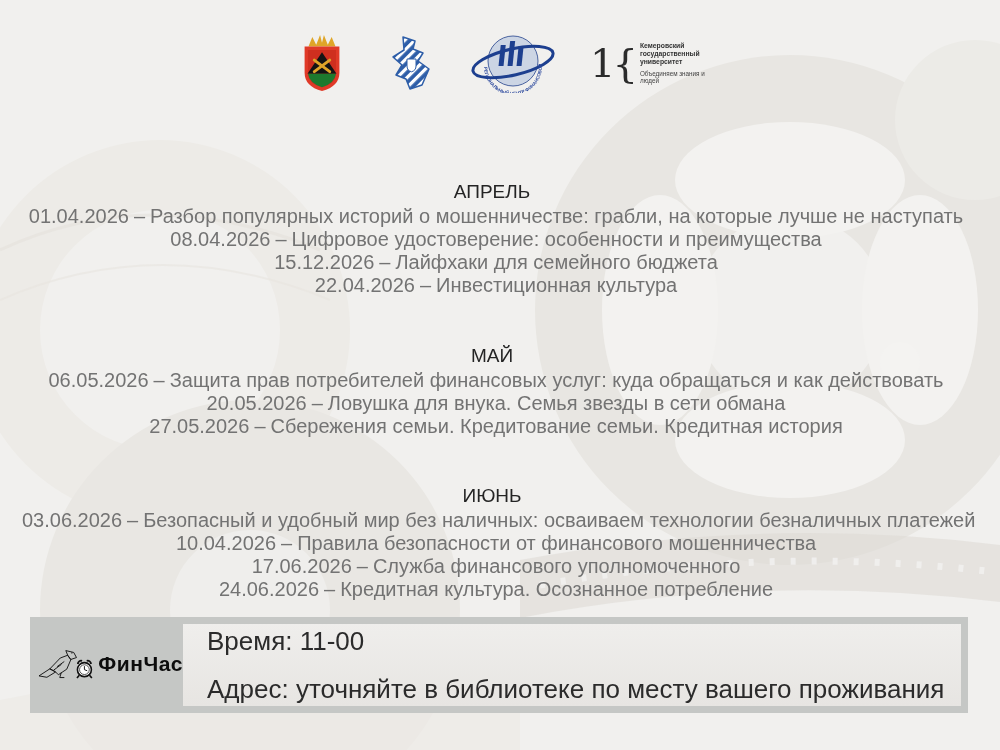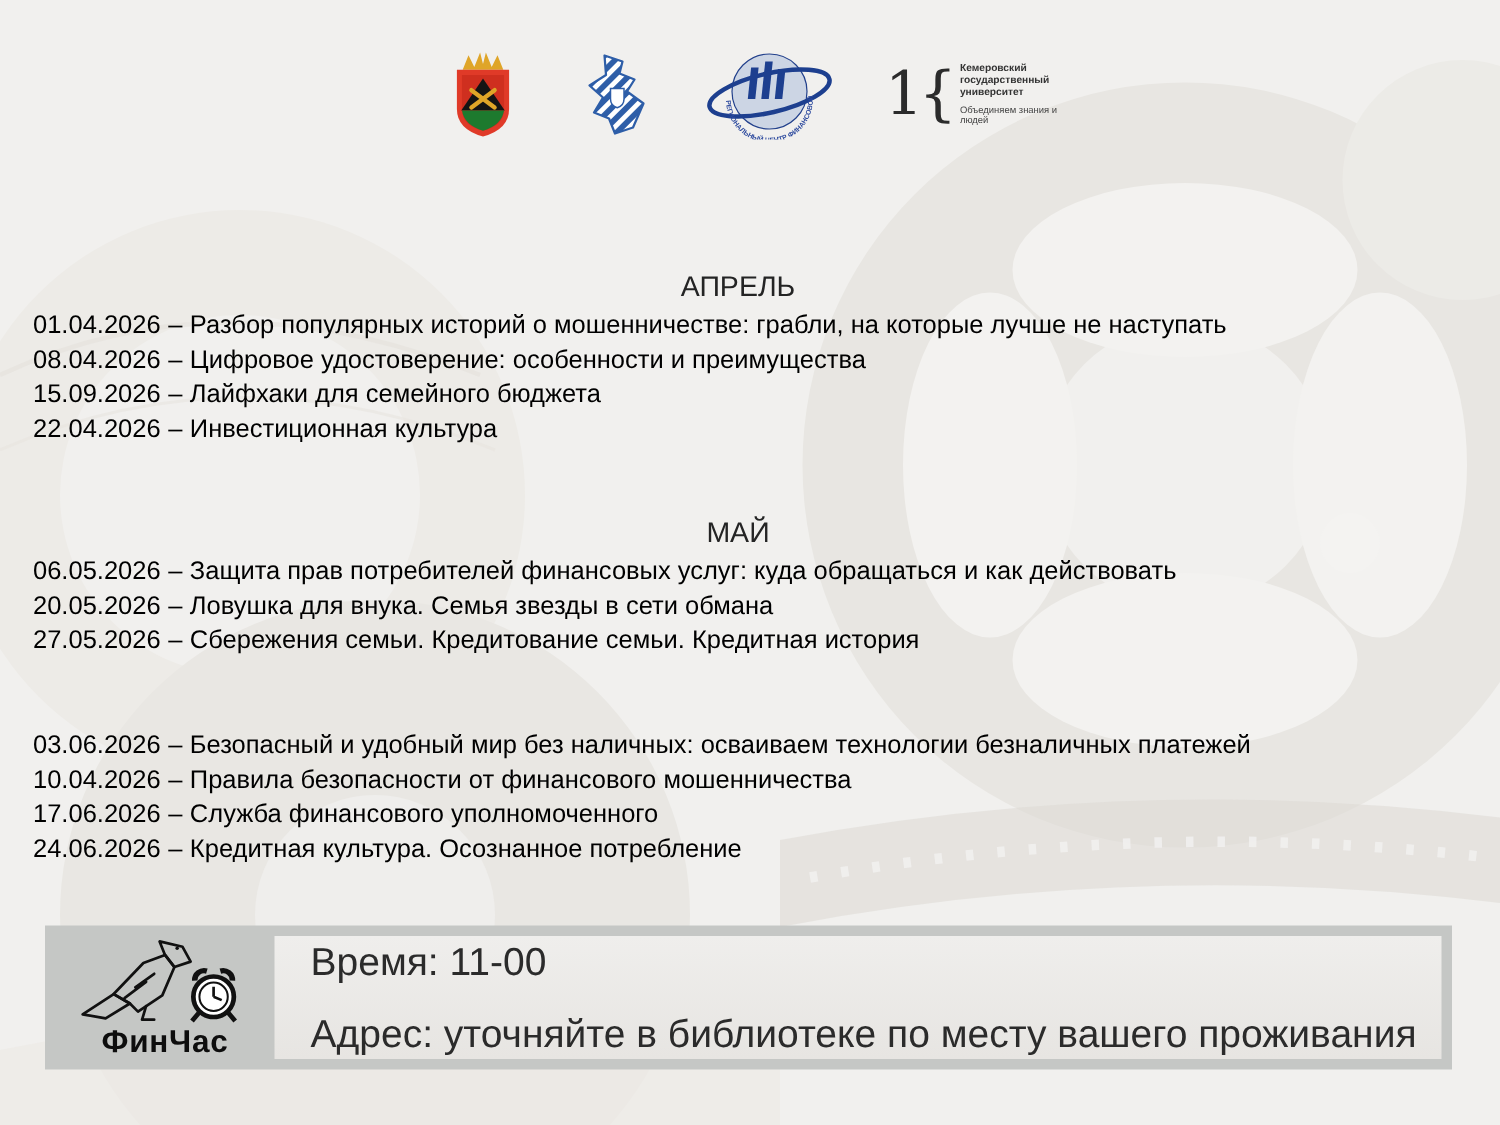--- a/index.html
+++ b/index.html
@@ -24,29 +24,29 @@
   .title{
     position:absolute;top:101px;left:0;width:100%;text-align:center;
     font-size:55px;font-weight:bold;letter-spacing:-1px;color:#2a6e35;
     line-height:64px;white-space:nowrap;
   }
 
   
   .month{position:absolute;left:14px;right:30px;}
   .m0{top:181px}.m1{top:345px}.m2{top:485px}
   .month h2{margin:0 0 2px 0;text-align:center;font-size:19px;line-height:22px;font-weight:400;color:#242424;}
-  .entry{font-size:17px;line-height:23px;color:#000000;white-space:nowrap;padding-left:8px;}
+  .entry{font-size:20px;line-height:23px;color:#737373;white-space:nowrap;padding-left:8px;text-align:center;}
   .entry .dash{margin:0 5px;}
 
   
   .banner{
     position:absolute;left:30px;top:617px;width:938px;height:96px;
     background:#c5c7c5;box-sizing:border-box;padding:7px;display:flex;
   }
-  .banner-logo{width:146px;display:flex;flex-direction:column;align-items:center;justify-content:flex-start;}
+  .banner-logo{width:146px;display:flex;flex-direction:row;align-items:center;justify-content:flex-start;}
   .finchas-text{font-weight:bold;font-size:21px;line-height:22px;color:#0d0d0d;margin-top:-3px;letter-spacing:0.5px;}
   .banner-panel{
     flex:1;background:linear-gradient(180deg,#efeeec 0%,#e7e5e2 100%);
     display:flex;flex-direction:column;justify-content:space-between;padding-left:24px;
   }
   .banner-line{font-size:26px;line-height:34px;color:#2b2b2b;white-space:nowrap;}
 </style>
 </head>
 <body>
 
@@ -129,30 +129,31 @@
     </div>
 
   </div>
 
 
   <div id="months">
       <section class="month m0">
         <h2>АПРЕЛЬ</h2>
         <div class="entry"><span class="date">01.04.2026</span><span class="dash">–</span><span class="topic">Разбор популярных историй о мошенничестве: грабли, на которые лучше не наступать</span></div>
         <div class="entry"><span class="date">08.04.2026</span><span class="dash">–</span><span class="topic">Цифровое удостоверение: особенности и преимущества</span></div>
-        <div class="entry"><span class="date">15.09.2026</span><span class="dash">–</span><span class="topic">Лайфхаки для семейного бюджета</span></div>
+        <div class="entry"><span class="date">15.12.2026</span><span class="dash">–</span><span class="topic">Лайфхаки для семейного бюджета</span></div>
         <div class="entry"><span class="date">22.04.2026</span><span class="dash">–</span><span class="topic">Инвестиционная культура</span></div>
       </section>
       <section class="month m1">
         <h2>МАЙ</h2>
         <div class="entry"><span class="date">06.05.2026</span><span class="dash">–</span><span class="topic">Защита прав потребителей финансовых услуг: куда обращаться и как действовать</span></div>
         <div class="entry"><span class="date">20.05.2026</span><span class="dash">–</span><span class="topic">Ловушка для внука. Семья звезды в сети обмана</span></div>
         <div class="entry"><span class="date">27.05.2026</span><span class="dash">–</span><span class="topic">Сбережения семьи. Кредитование семьи. Кредитная история</span></div>
       </section>
       <section class="month m2">
+        <h2>ИЮНЬ</h2>
         <div class="entry"><span class="date">03.06.2026</span><span class="dash">–</span><span class="topic">Безопасный и удобный мир без наличных: осваиваем технологии безналичных платежей</span></div>
         <div class="entry"><span class="date">10.04.2026</span><span class="dash">–</span><span class="topic">Правила безопасности от финансового мошенничества</span></div>
         <div class="entry"><span class="date">17.06.2026</span><span class="dash">–</span><span class="topic">Служба финансового уполномоченного</span></div>
         <div class="entry"><span class="date">24.06.2026</span><span class="dash">–</span><span class="topic">Кредитная культура. Осознанное потребление</span></div>
       </section>
     </div>
 
   <div class="banner">
     <div class="banner-logo">
       <svg width="132" height="66" viewBox="0 0 132 70" xmlns="http://www.w3.org/2000/svg">

